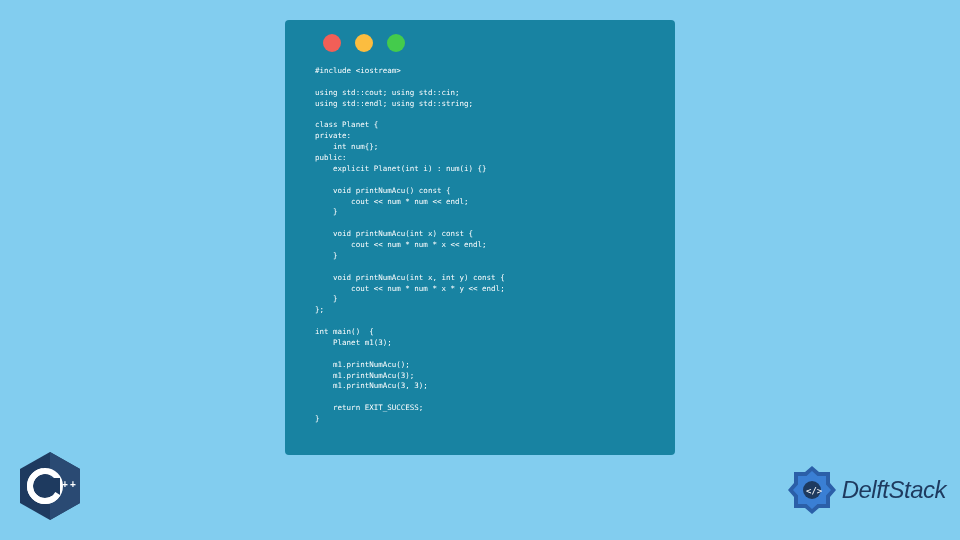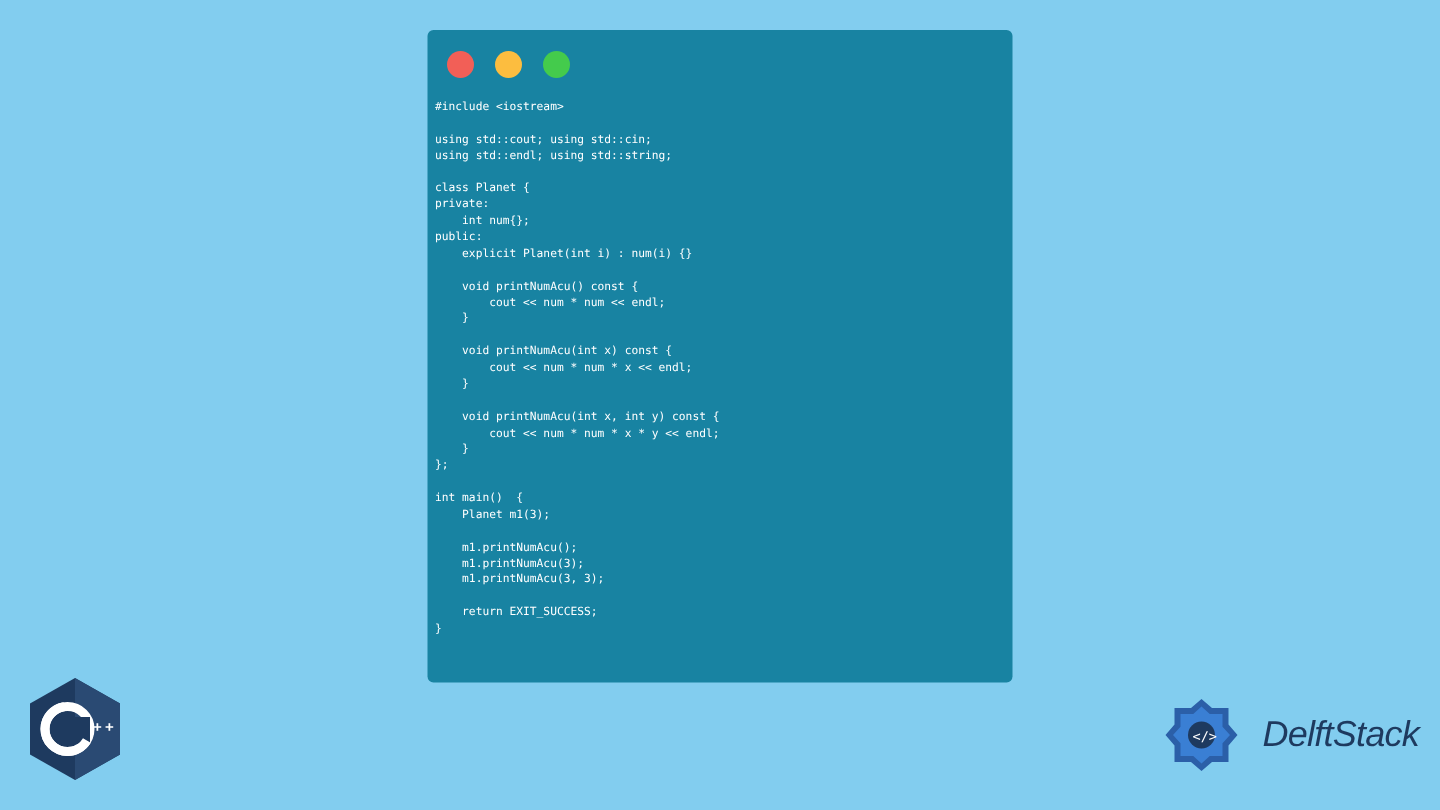--- a/index.html
+++ b/index.html
@@ -12,21 +12,21 @@
   overflow: hidden;
 }
 .code-window {
   position: absolute;
   left: 285px;
   top: 20px;
   width: 390px;
   height: 435px;
   background: #1883a2;
   border-radius: 4px;
-  padding: 14px 5px;
+  padding: 14px 30px;
 }
 .traffic-lights {
   display: flex;
   gap: 14px;
   margin-bottom: 14px;
   margin-left: 8px;
 }
 .dot {
   width: 18px;
   height: 18px;
@@ -60,21 +60,20 @@
 .ds-badge {
   width: 52px;
   height: 52px;
 }
 .ds-text {
   font-size: 24px;
   font-style: italic;
   color: #1e3a5f;
   font-weight: 400;
   letter-spacing: -0.5px;
-  margin-left: 11px;
 }
 </style>
 </head>
 <body>
 
 <div class="code-window">
   <div class="traffic-lights">
     <div class="dot dot-red"></div>
     <div class="dot dot-yellow"></div>
     <div class="dot dot-green"></div>

